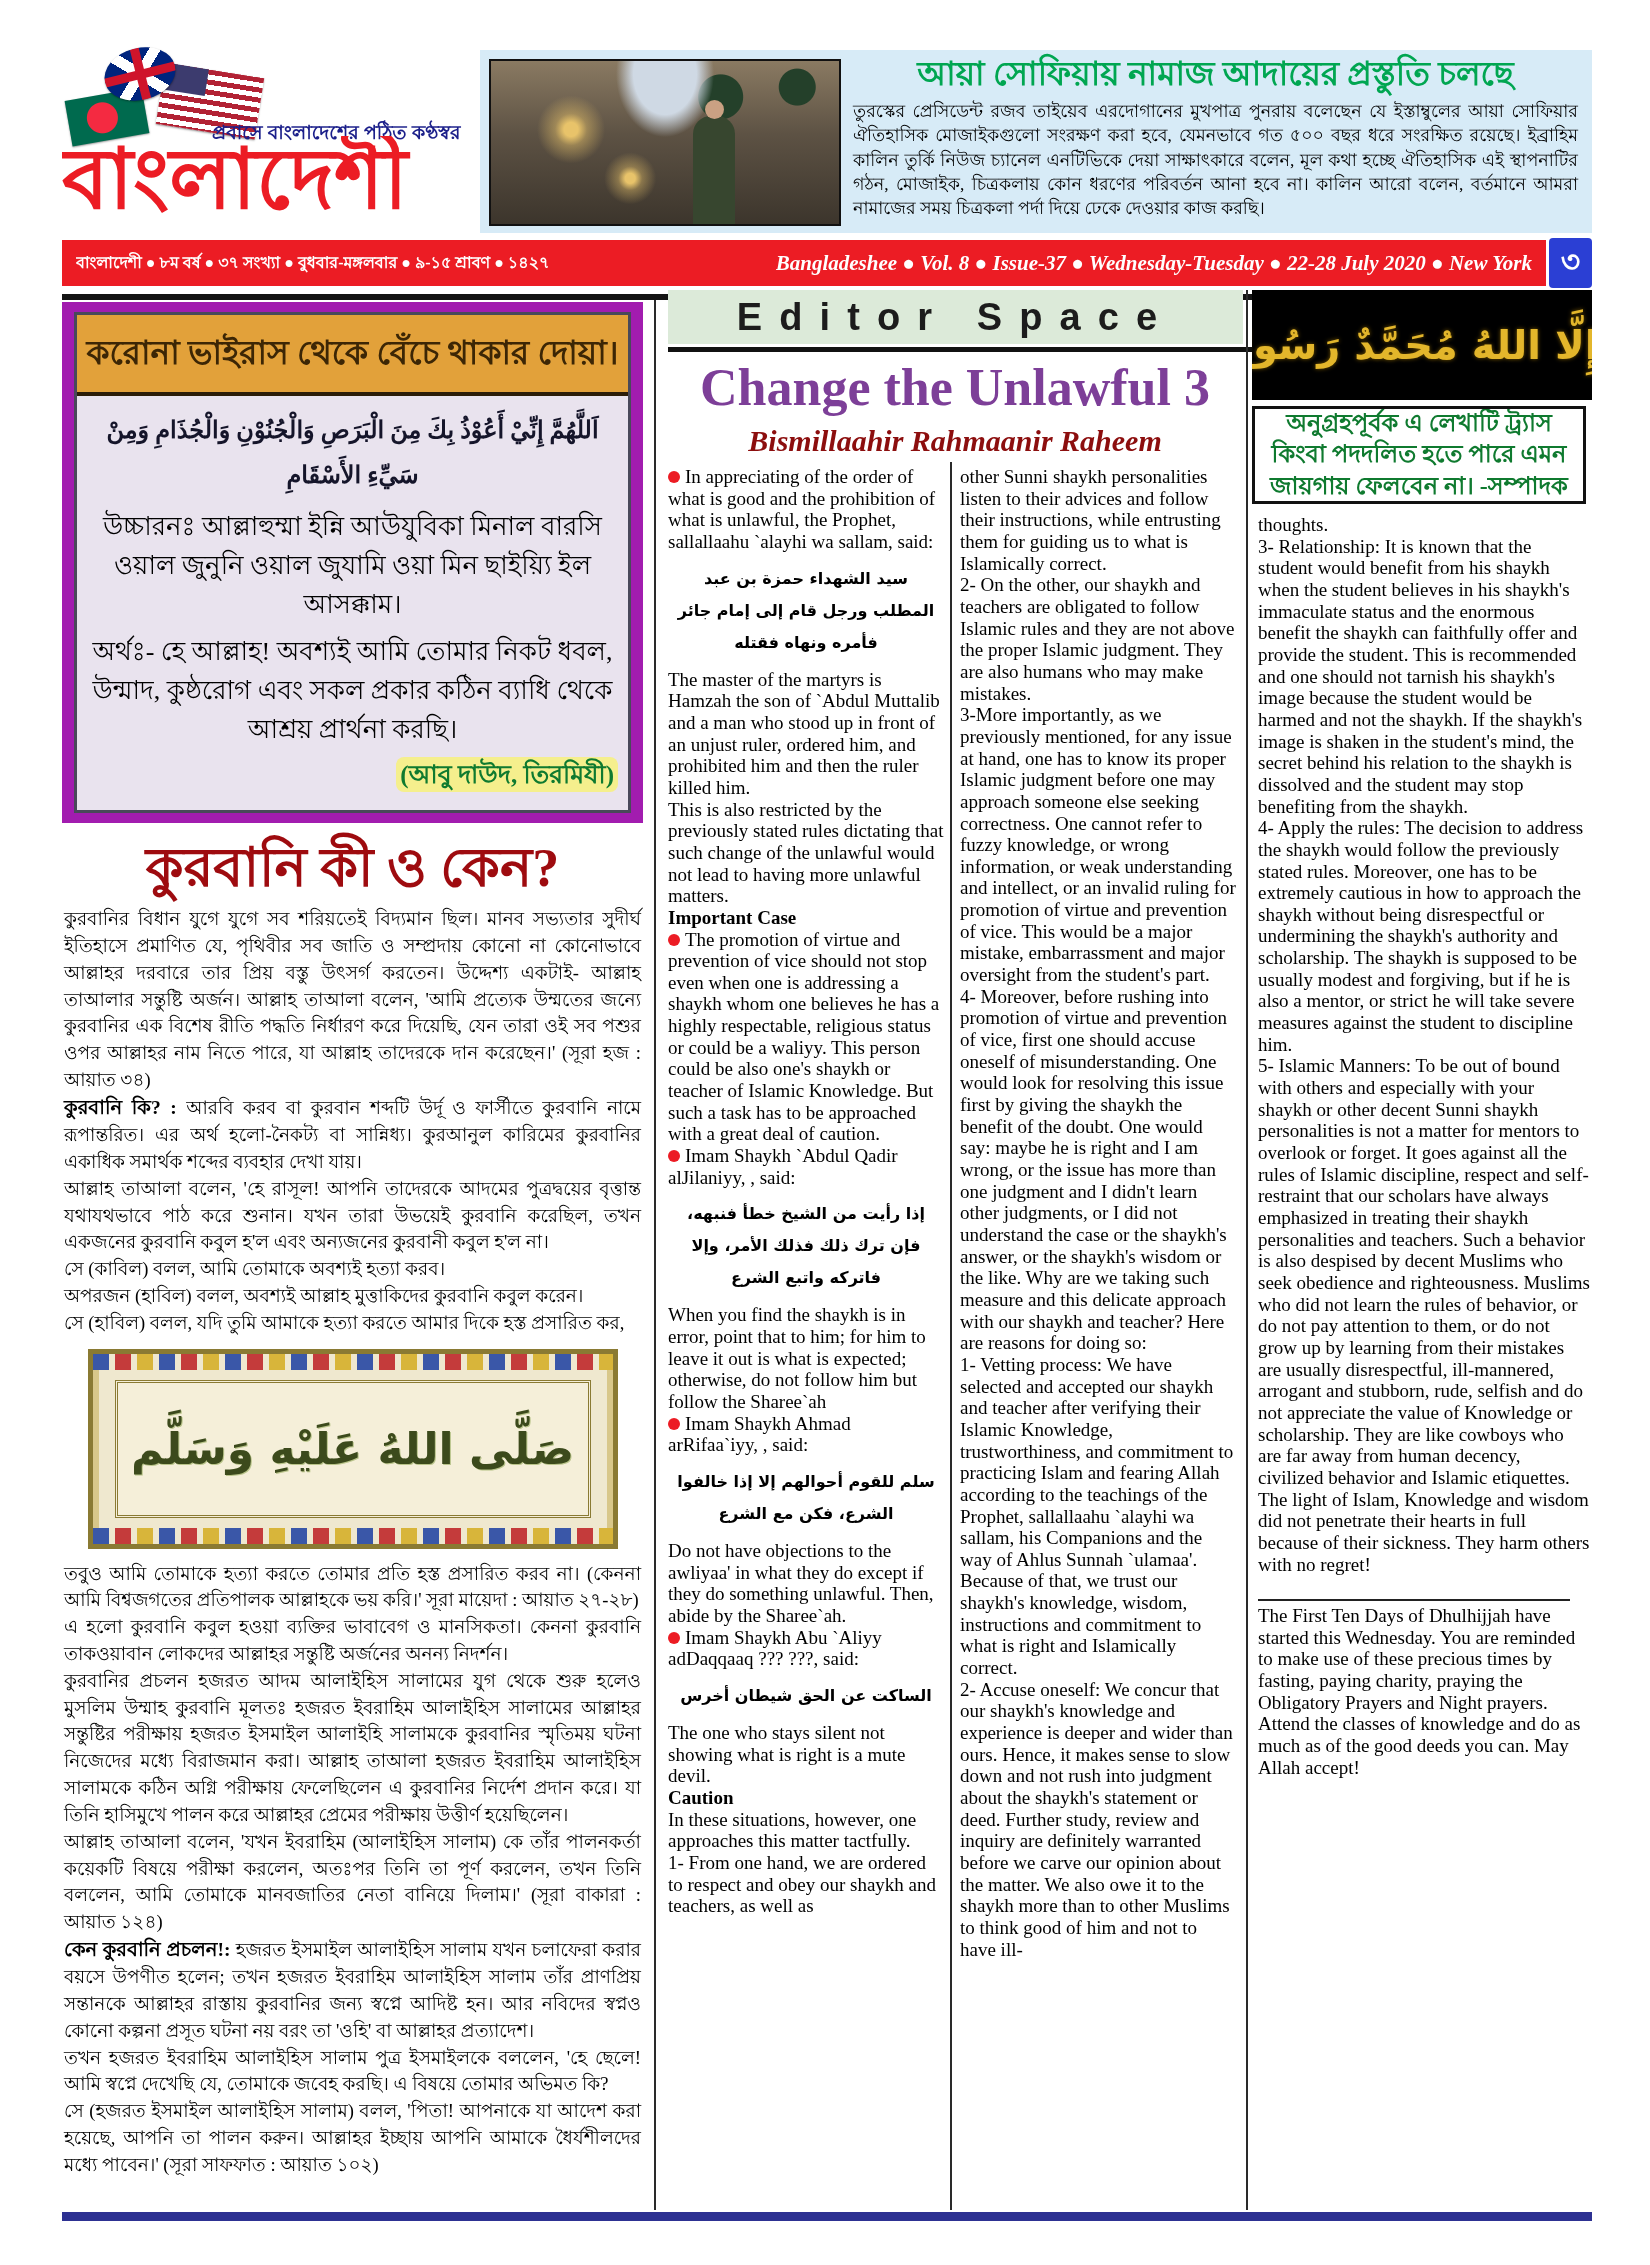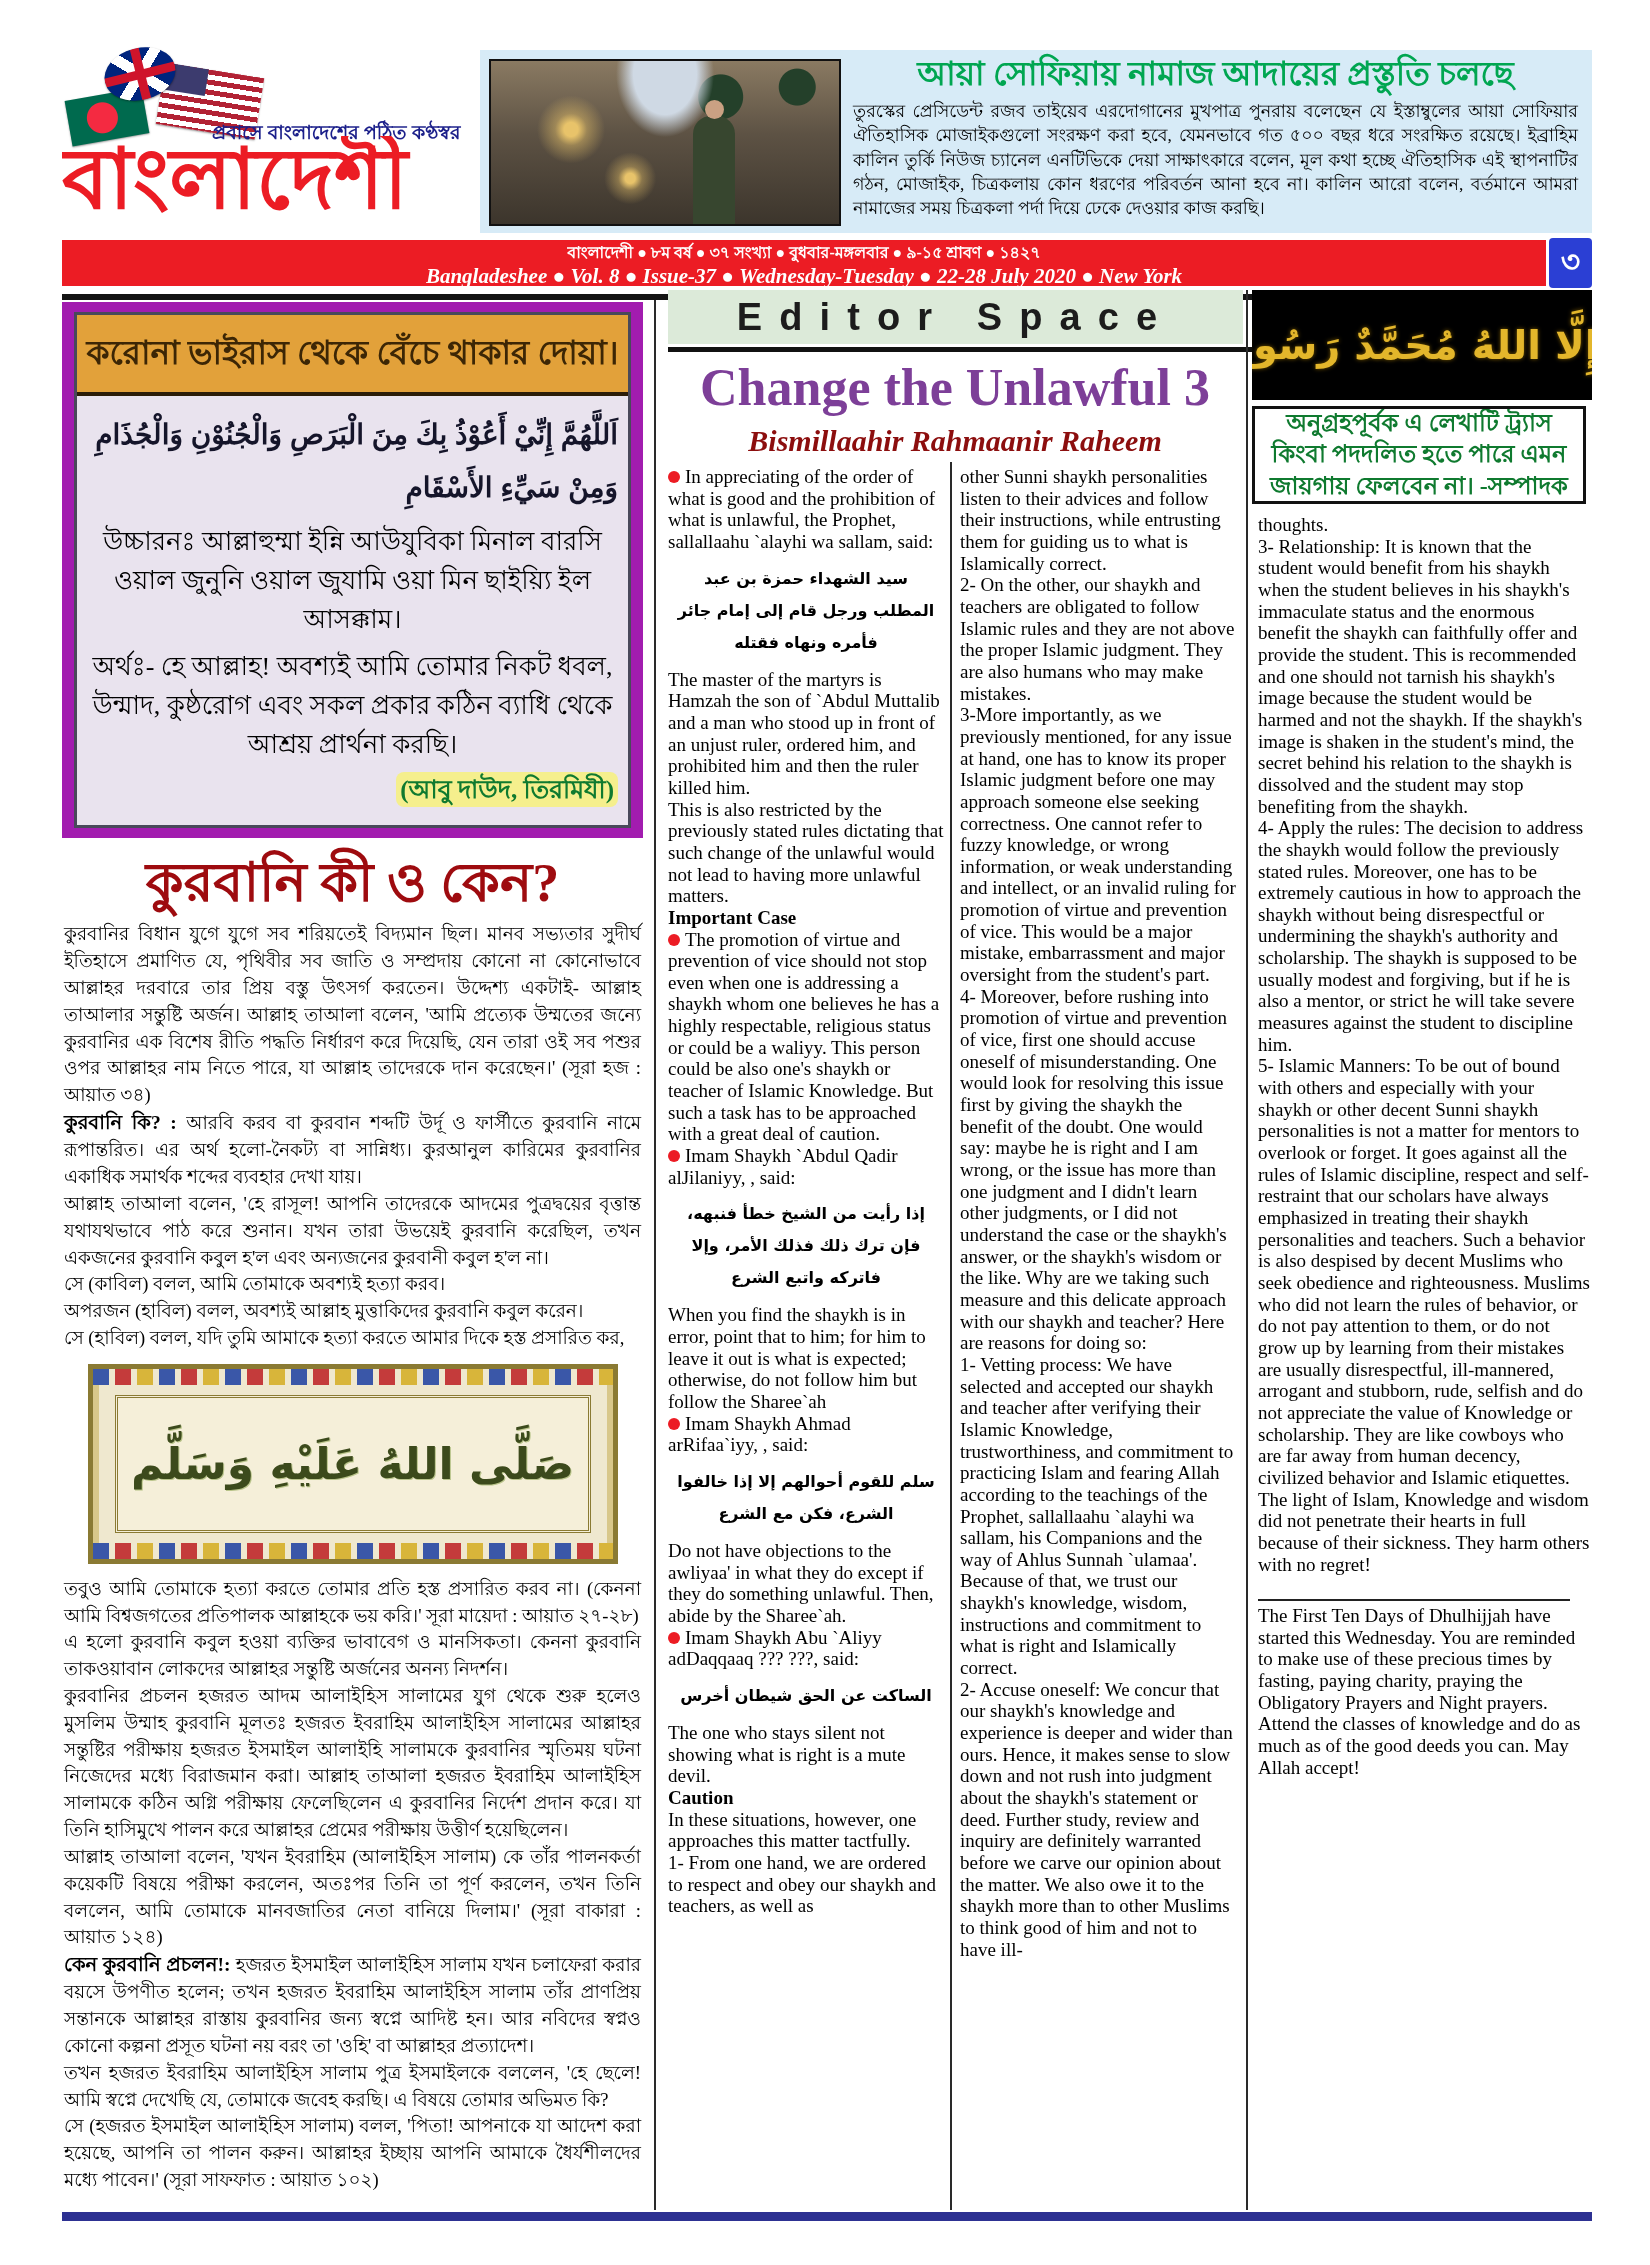--- a/index.html
+++ b/index.html
@@ -32,34 +32,34 @@
       radial-gradient(circle at 23% 42%,#e8c36a 0 7px,rgba(232,195,106,.45) 16px,rgba(0,0,0,0) 34px),
       radial-gradient(circle at 40% 72%,#e8c36a 0 5px,rgba(232,195,106,.4) 12px,rgba(0,0,0,0) 26px),
       linear-gradient(180deg,#8a7a62 0%,#5d5244 45%,#3c352c 100%);}
   .tn-photo .person{position:absolute;left:58%;top:34%;width:42px;height:76%;background:#37462f;border-radius:18px 18px 0 0;}
   .tn-photo .person::before{content:"";position:absolute;left:12px;top:-16px;width:19px;height:19px;border-radius:50%;background:#caa183;}
   .tn-text{flex:1;padding:4px 14px 6px 12px;overflow:hidden;}
   .tn-headline{font-size:33px;font-weight:bold;color:var(--headline_green);text-align:center;line-height:1.25;}
   .tn-body{font-size:17.5px;line-height:1.38;text-align:justify;margin-top:4px;}
   
   #datebar{position:absolute;left:62px;top:240px;width:1484px;height:46px;background:var(--masthead_red);
-           color:#fff;display:flex;align-items:center;justify-content:space-between;padding:0 14px;box-sizing:border-box;flex-direction:column;}
+           color:#fff;display:flex;align-items:center;justify-content:space-between;padding:0 14px;box-sizing:border-box;}
   .db-left{font-size:16px;font-weight:bold;white-space:nowrap;overflow:hidden;}
   .db-right{font-size:21px;font-weight:bold;font-style:italic;white-space:nowrap;overflow:hidden;}
   #pageno{position:absolute;left:1549px;top:238px;width:43px;height:50px;background:var(--dateline_blue);
           color:#fff;font-size:30px;font-weight:bold;display:flex;align-items:center;justify-content:center;border-radius:4px;}
   #toprule{position:absolute;left:62px;top:294px;width:1530px;height:6px;background:#141414;}
   
   #leftcol{position:absolute;left:62px;top:302px;width:581px;height:1908px;overflow:hidden;}
   .dua-wrap{background:#a21caf;padding:10px 12px;}
   .dua-box{border:3px solid #49495a;background:#e9e3ee;}
   .dua-head{background:#e2a13a;border-bottom:4px solid #2b1d08;padding:16px 8px;text-align:center;
             font-size:33px;font-weight:bold;color:#3c2605;line-height:1.35;}
   .dua-body{padding:12px 10px;overflow:hidden;}
-  .dua-ar{direction:rtl;font-family:Liberation Sans, sans-serif;font-size:28px;font-weight:bold;line-height:1.9;color:#15152a;}
+  .dua-ar{direction:rtl;font-family:Liberation Serif, serif;font-size:24px;font-weight:bold;text-align:center;line-height:1.9;color:#15152a;}
   .dua-bn{font-size:26px;text-align:center;line-height:1.5;margin-top:8px;}
   .dua-src{text-align:right;font-size:25px;font-weight:bold;margin-top:6px;}
   .dua-src span{color:var(--notice_green);background:#f5ef8d;padding:4px 4px;border-radius:8px;}
   .bn-title{font-size:54px;font-weight:bold;text-align:center;color:var(--article_red);margin:16px 0 8px;line-height:1.1;}
   .bn-blocks{padding:0 2px;}
   .blk-bn{font-size:18.5px;line-height:1.45;text-align:justify;margin:0;}
   .blk-bn b{font-size:19.5px;}
   
   .ornament{position:relative;width:520px;height:190px;margin:12px auto;background:#efe8cf;
             border:5px solid #8a7a33;box-shadow:inset 0 0 0 6px #d8c78a;overflow:hidden;}

